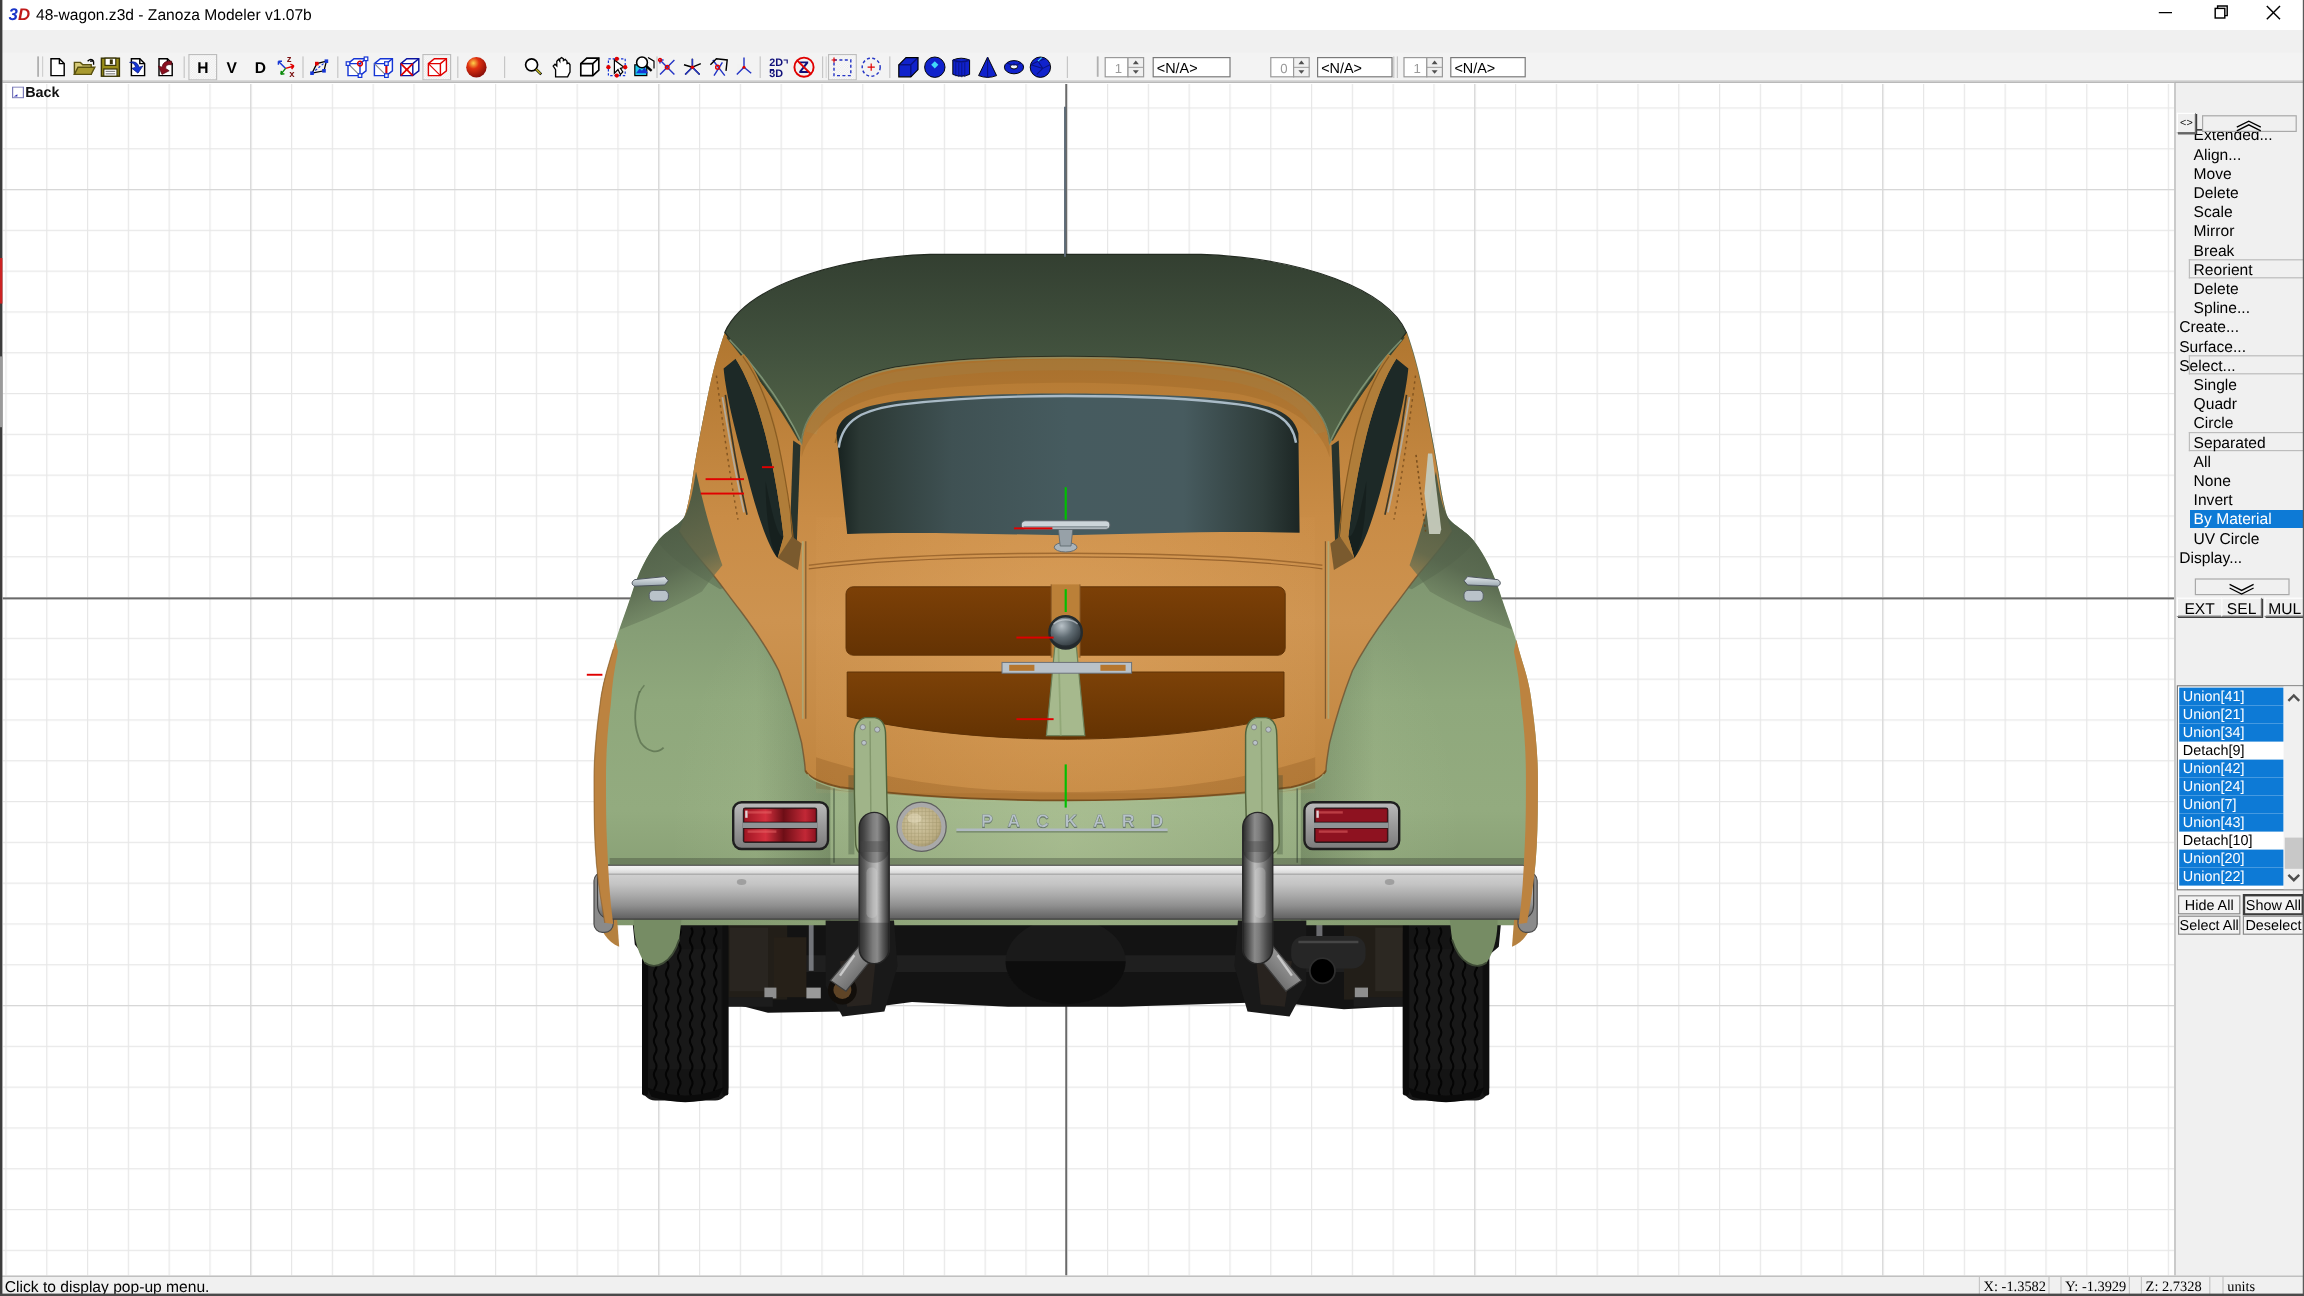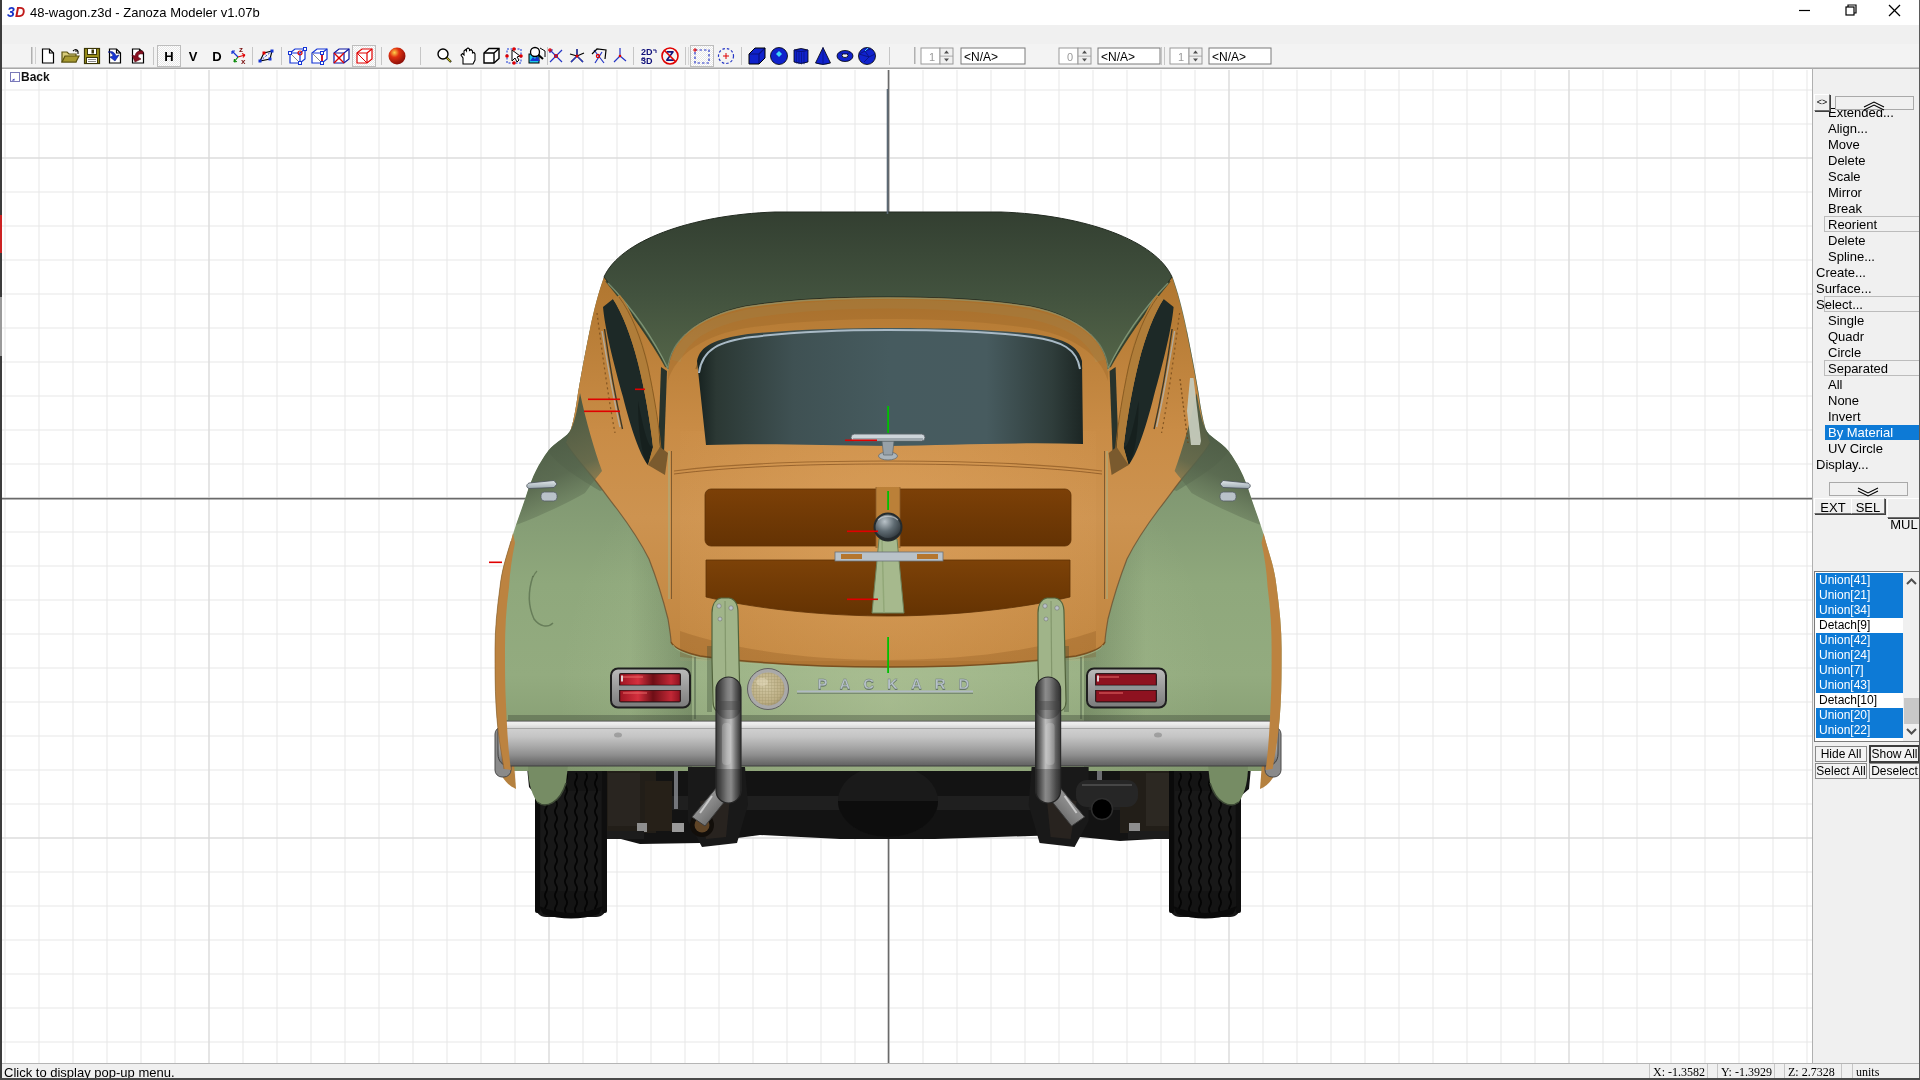--- a/index.html
+++ b/index.html
@@ -706,21 +706,21 @@
     <div class="flatbtn" style="left:16px;top:413px;width:79px;height:14px">
       <svg width="77" height="12" viewBox="0 0 77 12">
           <g fill="none" stroke="#000" stroke-width="1.1">
       <path d="M28,3 L38,8 L48,3"></path>
             <path d="M28,6 L38,11 L48,6"></path>
           </g>
         </svg>
     </div>
     <div class="btn3d" style="left:1px;top:429px;width:38px;height:16px;padding-top:1px">EXT</div>
     <div class="btn3d" style="left:38px;top:429px;width:34px;height:16px;padding-top:1px">SEL</div>
-    <div class="btn3d" style="left:74px;top:429px;width:34px;height:16px;padding-top:18px">MUL</div>
+    <div class="btn3d" style="left:74px;top:429px;width:34px;height:16px;padding-top:1px">MUL</div>
 
     <div id="listbox">
       <div id="lbitems">
           <div class="li li-sel" style="top:1px">Union[41]</div>
           <div class="li li-sel" style="top:16px">Union[21]</div>
           <div class="li li-sel" style="top:31px">Union[34]</div>
           <div class="li " style="top:46px">Detach[9]</div>
           <div class="li li-sel" style="top:61px">Union[42]</div>
           <div class="li li-sel" style="top:76px">Union[24]</div>
           <div class="li li-sel" style="top:91px">Union[7]</div>

